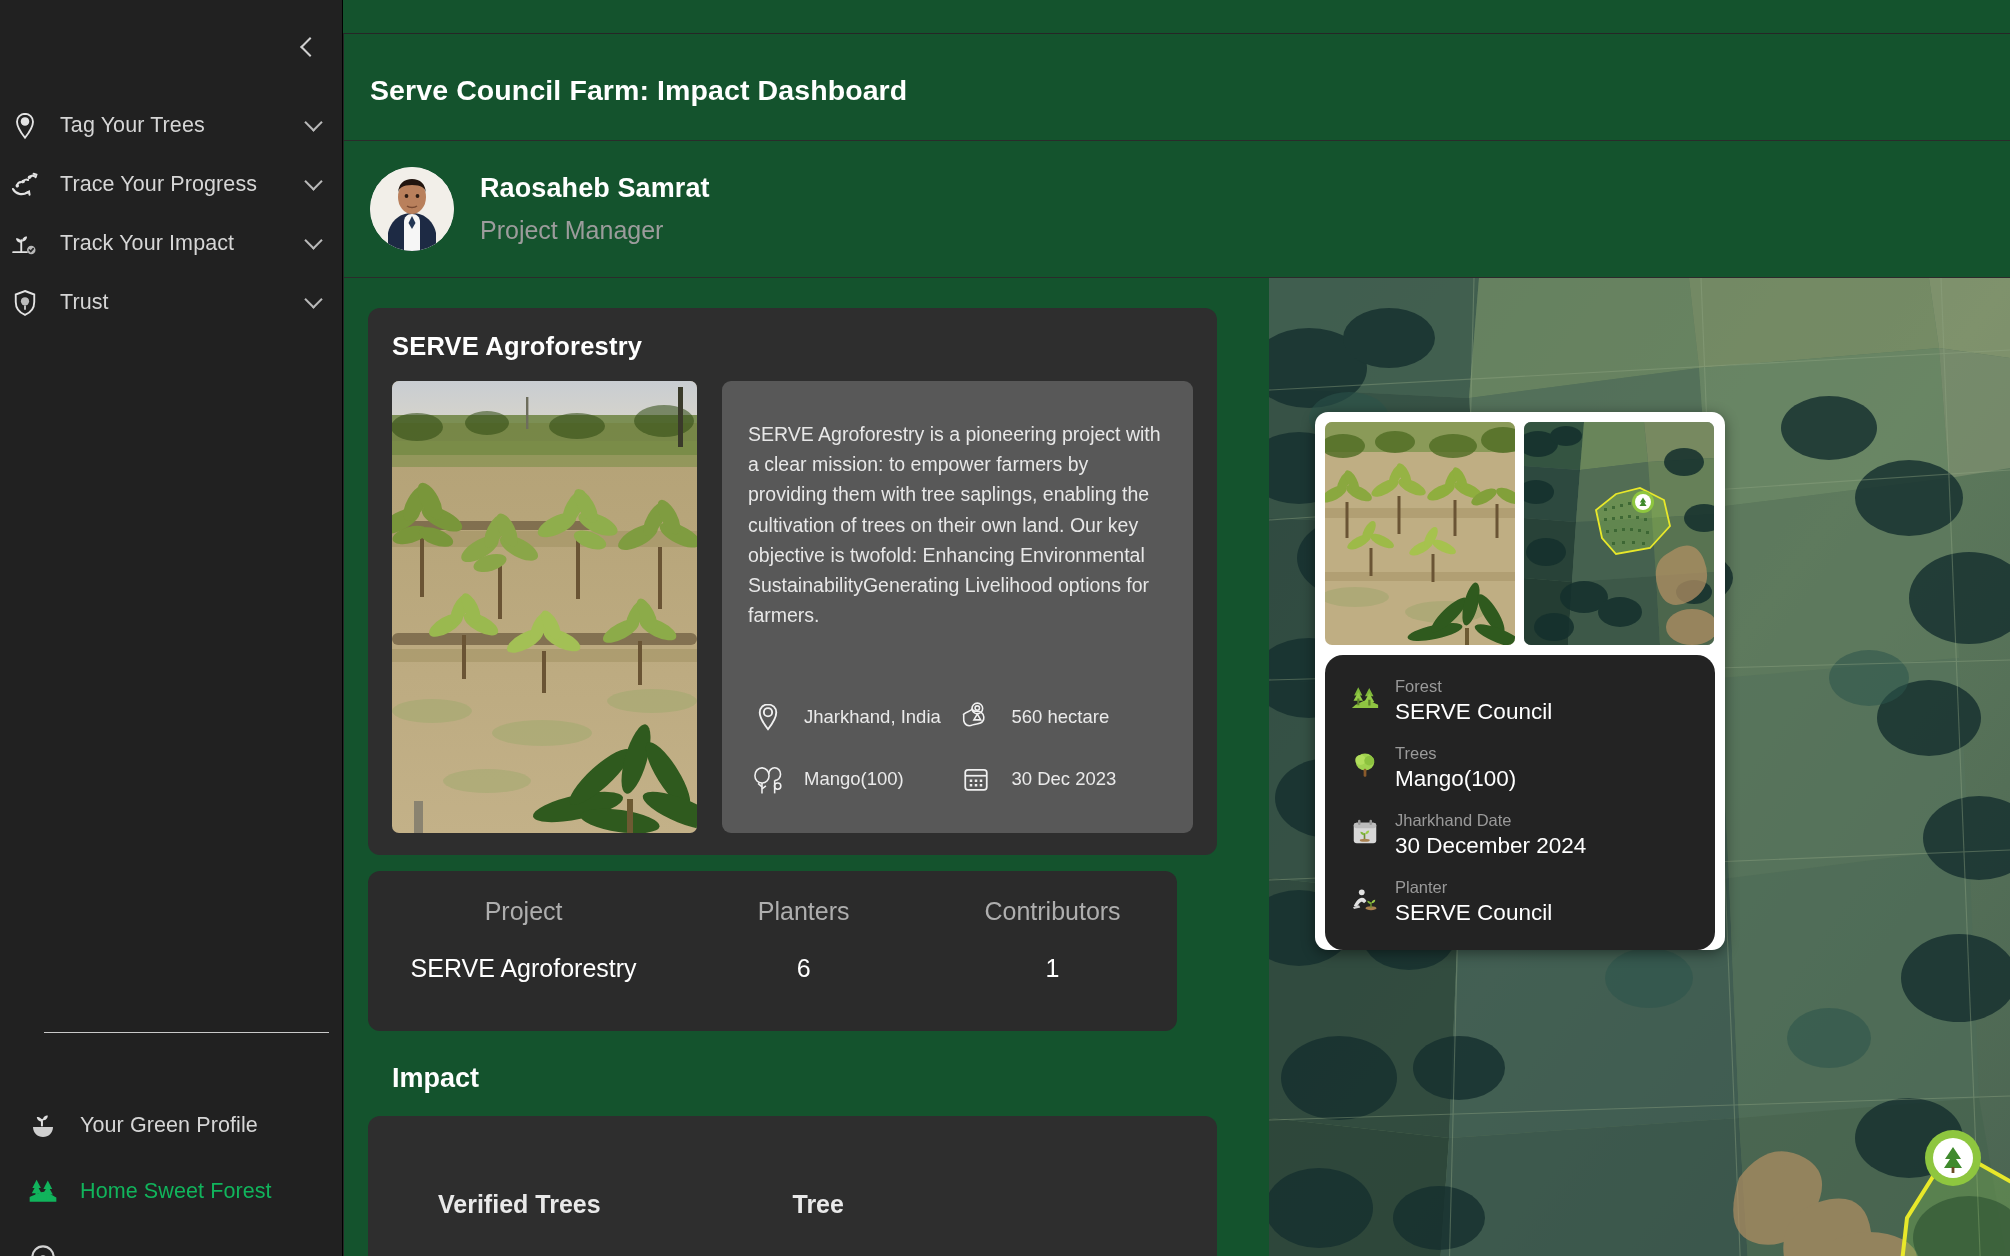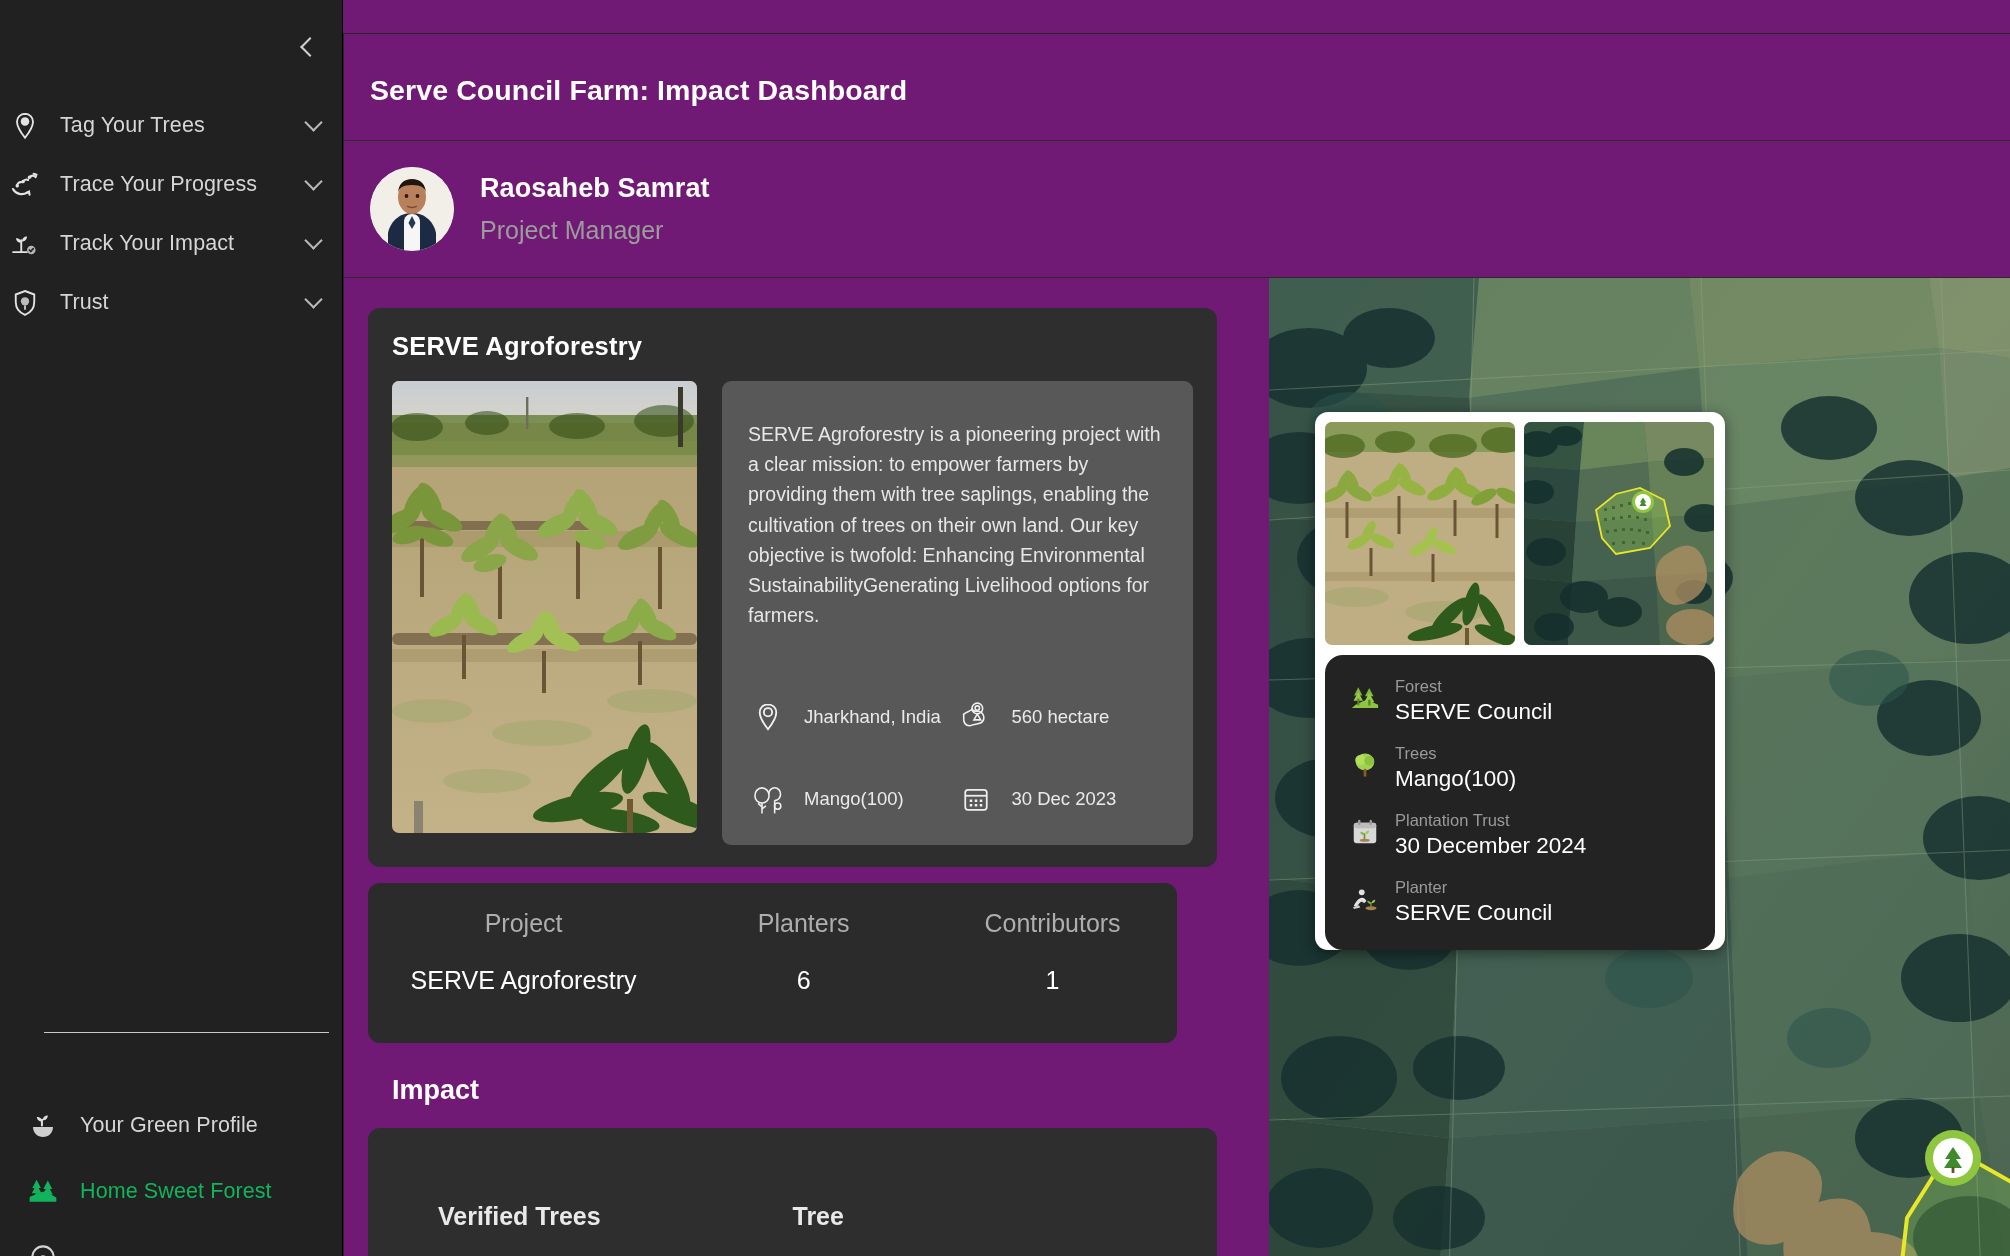--- a/index.html
+++ b/index.html
@@ -39,21 +39,21 @@
   .sidebar-divider {
     position: absolute; left: 44px; width: 285px; top: 1032px;
     border-top: 1.6px solid #c9c9c9;
   }
   .bottom-list { position: absolute; left: 0; right: 0; top: 1092px; }
   .bottom-item { display: flex; align-items: center; height: 66px; padding: 0 26px; cursor: pointer; }
   .bottom-item .nav-label { font-size: 21.5px; margin-left: 20px; }
   .bottom-item.active .nav-label { color: #11b45c; }
 
   
-  .main { flex: 1; position: relative; background: #701a75; height: 1256px; overflow: hidden; }
+  .main { flex: 1; position: relative; background: #14532d; height: 1256px; overflow: hidden; }
   .page-wrap { position: absolute; left: 0; top: 33px; right: 0; bottom: 0; border-top: 1px solid #262626; border-left: 1px solid #262626;}
   .page-title {
     color: #fff; font-size: 28.5px; font-weight: bold;
     padding: 40px 0 0 26px; letter-spacing: .1px;
   }
   .title-rule { margin-top: 33px; border-top: 1px solid #2b2b2b; }
   .profile-row { display: flex; align-items: center; padding: 26px 0 26px 26px; }
   .avatar {
     width: 84px; height: 84px; border-radius: 50%;
     overflow: hidden; flex: 0 0 84px; background: #ddd;
@@ -81,21 +81,21 @@
     border-radius: 7px; overflow: hidden; position: relative;
   }
   .project-photo svg { display: block; width: 100%; height: 100%; }
   .project-info {
     flex: 1; background: #585858; border-radius: 9px;
     padding: 38px 30px 26px 26px; position: relative;
   }
   .project-desc { color: #e7e7e7; font-size: 19.5px; line-height: 1.55; }
   .meta-grid {
     display: grid; grid-template-columns: 1fr 1fr;
-    row-gap: 42px; margin-top: 66px;
+    row-gap: 22px; margin-top: 66px;
   }
   .meta-item { display: flex; align-items: center; }
   .meta-ico { width: 40px; height: 40px; flex: 0 0 40px; display:flex; align-items:center; justify-content:center;}
   .meta-text { color: #eaeaea; font-size: 18.5px; margin-left: 16px; white-space: nowrap;}
 
   
   .stats-card {
     background: #2b2b2b; border-radius: 12px; width: 809px;
     margin-top: 16px; padding: 26px 0 48px 0;
   }
@@ -796,21 +796,21 @@
                     <rect x="3" y="4.6" width="18" height="4.4" rx="2.4" fill="#bcbcbc"></rect>
                     <rect x="6.4" y="2.2" width="2" height="4.2" rx="1" fill="#9a9a9a"></rect>
                     <rect x="15.6" y="2.2" width="2" height="4.2" rx="1" fill="#9a9a9a"></rect>
                     <path d="M11.6 18.4V13" stroke="#6b8f2e" stroke-width="1.3"></path>
                     <path d="M11.6 14.6c-2 0-3.3-1.2-3.3-2.9 2 0 3.3 1.2 3.3 2.9z" fill="#7fb83a"></path>
                     <path d="M12.2 13.8c0-1.9 1.3-3.1 3.2-3.1 0 1.9-1.3 3.1-3.2 3.1z" fill="#9ccd48"></path>
                     <ellipse cx="11.8" cy="18.6" rx="4" ry="1.2" fill="#a9804f"></ellipse>
                   </svg>
                 </span>
                 <span class="detail-txt">
-                  <span class="detail-label" style="display:block">Plantation Trust</span>
+                  <span class="detail-label" style="display:block">Jharkhand Date</span>
                   <span class="detail-value" style="display:block">30 December 2024</span>
                 </span>
               </div>
 
               <div class="detail-row">
                 <span class="detail-ico">
                   <svg viewBox="0 0 24 24" width="30" height="30">
                     <circle cx="9.4" cy="6.6" r="2.3" fill="#e2e2e2"></circle>
                     <path d="M3 17.5c1.6-3.4 4-6.6 6.6-6.6 2 0 2.6 1.4 3.6 2.6l-2 1.8c-1-.8-1.6-1.4-2.4-1-1.2.6-2.4 2.2-3.4 4z" fill="#e2e2e2"></path>
                     <path d="M2.4 18.6l4.8-1.6 1 1.8-5 1.2z" fill="#d0d0d0"></path>

